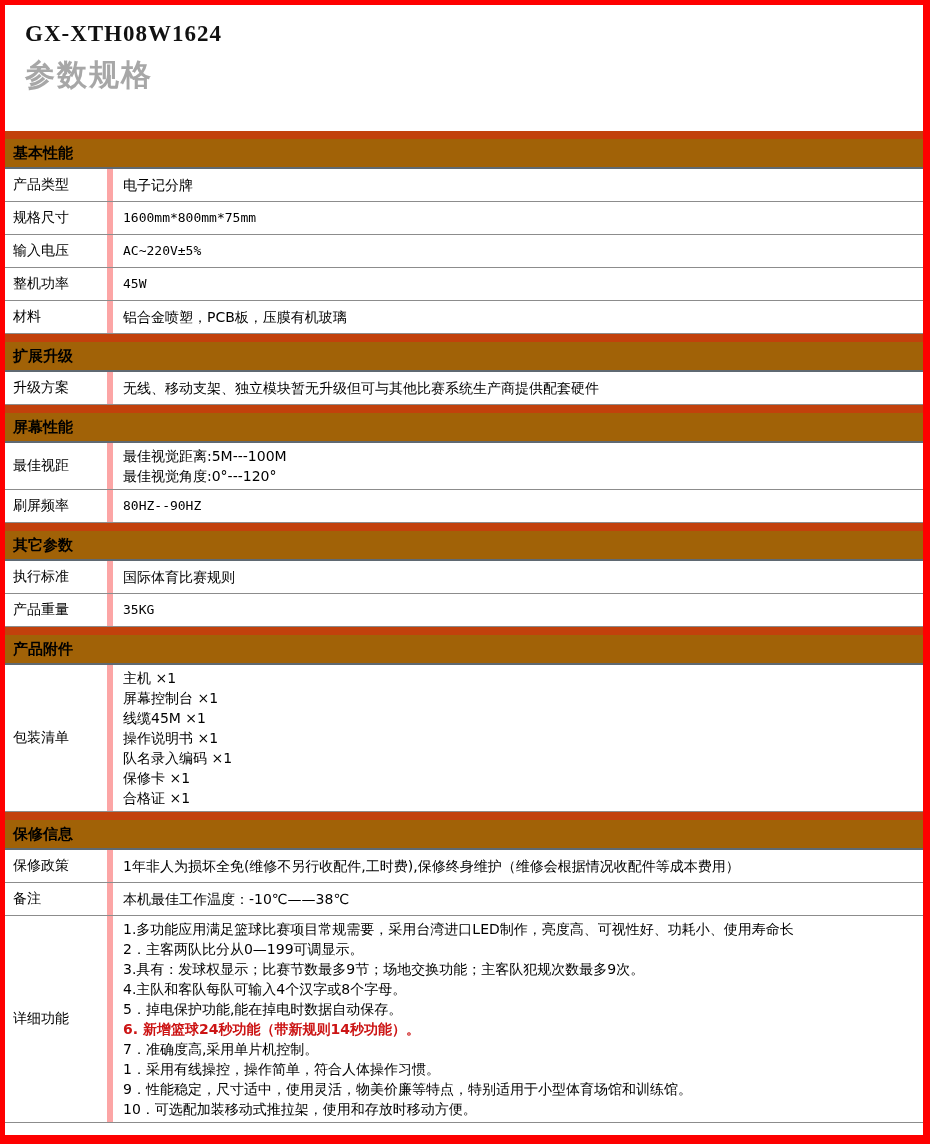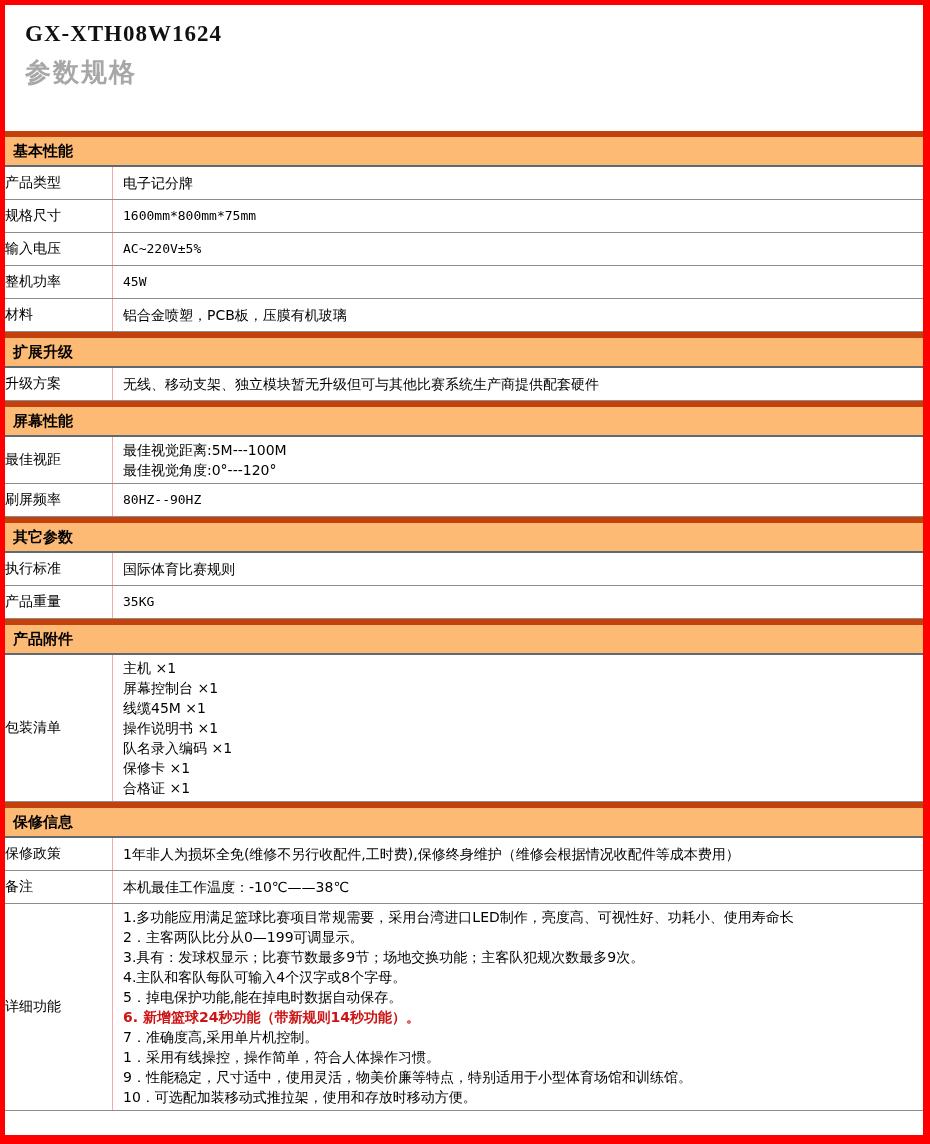--- a/index.html
+++ b/index.html
@@ -8,33 +8,33 @@
     background:#ffffff;
     border:5px solid #fe0000;border-right-width:7px;border-bottom-width:9px;
     font-family:"DejaVu Sans","Liberation Sans",sans-serif;
     color:#000;display:flex;flex-direction:column;
   }
   .title-block{height:126px;box-sizing:border-box;padding:16px 0 0 20px;flex:0 0 auto;}
   .product-title{
     font-family:"Liberation Serif","DejaVu Serif",serif;
     font-size:23px;font-weight:bold;letter-spacing:1px;margin:0 0 8px 0;color:#111;
   }
-  .page-subtitle{font-size:26px;font-weight:bold;color:#a7a7a7;letter-spacing:2px;}
+  .page-subtitle{font-size:30px;font-weight:bold;color:#a7a7a7;letter-spacing:2px;}
   .spec-table{flex:0 0 auto;}
   .section-header{
-    background:#fdba74;
-    border-top:6px solid #c2410c;border-bottom:2px solid #5f6972;
+    background:#a16207;
+    border-top:8px solid #c2410c;border-bottom:2px solid #5f6972;
     font-weight:bold;font-size:15px;
     padding:4px 0 4px 8px;min-height:20px;line-height:20px;
   }
   .row{display:flex;border-bottom:1px solid #8c8c8c;min-height:33px;box-sizing:border-box;}
   .row-label{
     flex:0 0 108px;width:108px;box-sizing:border-box;
-    border-right:1px solid #fca5a5;
-    display:flex;align-items:center;font-size:14px;
+    border-right:6px solid #fca5a5;
+    display:flex;align-items:center;padding-left:8px;font-size:14px;
   }
   .row-value{
     flex:1;display:flex;flex-direction:column;justify-content:center;
     padding:3px 10px;font-size:14px;line-height:20px;
   }
   .value-line{min-height:20px;}
   .mono{font-family:"DejaVu Sans Mono","Liberation Mono",monospace;font-size:13px;letter-spacing:0;}
   .hl{color:#cc1414;font-weight:bold;}
   .bottom-spacer{flex:1 1 auto;}
 </style>

